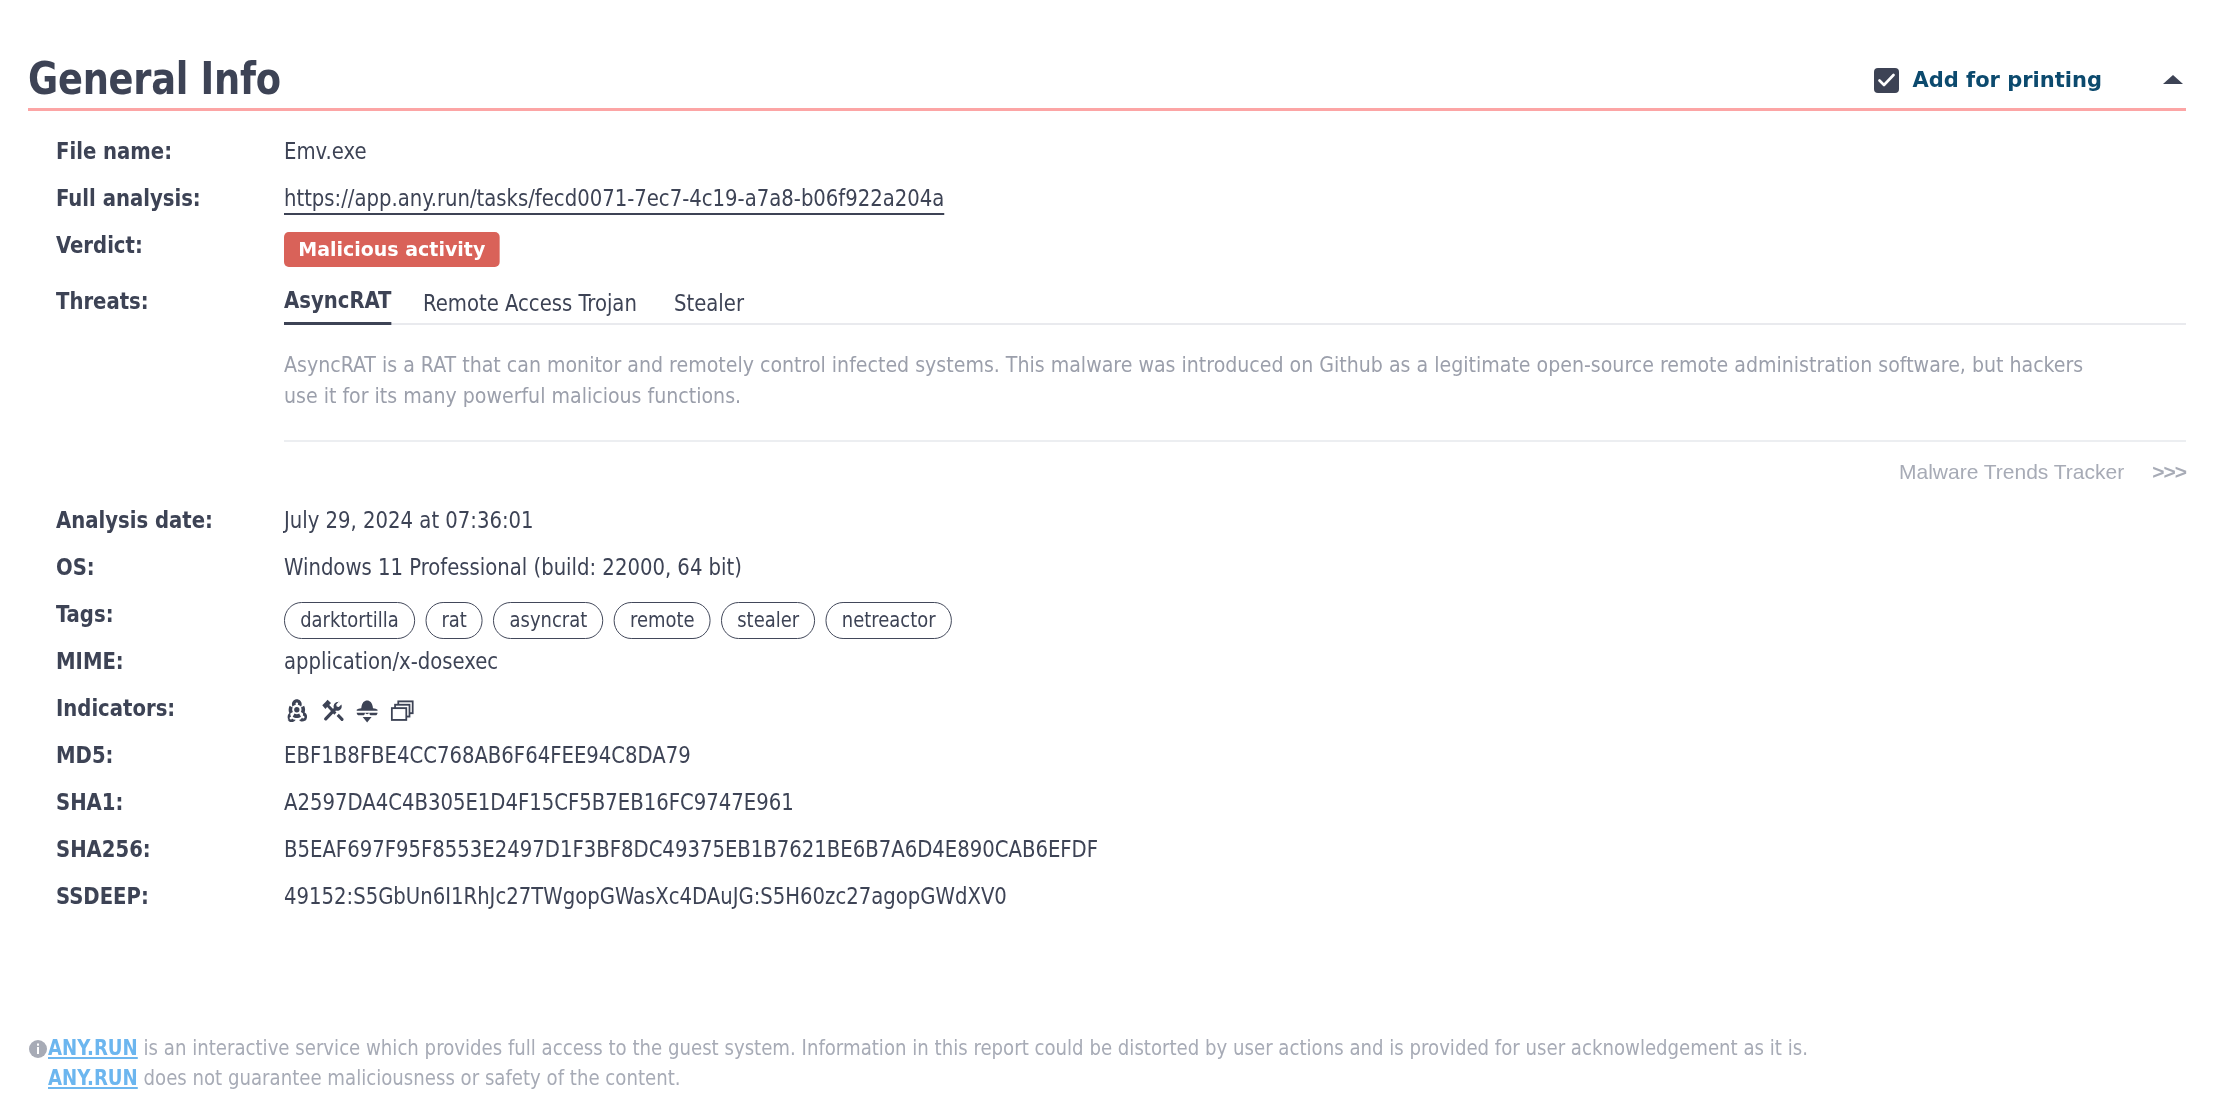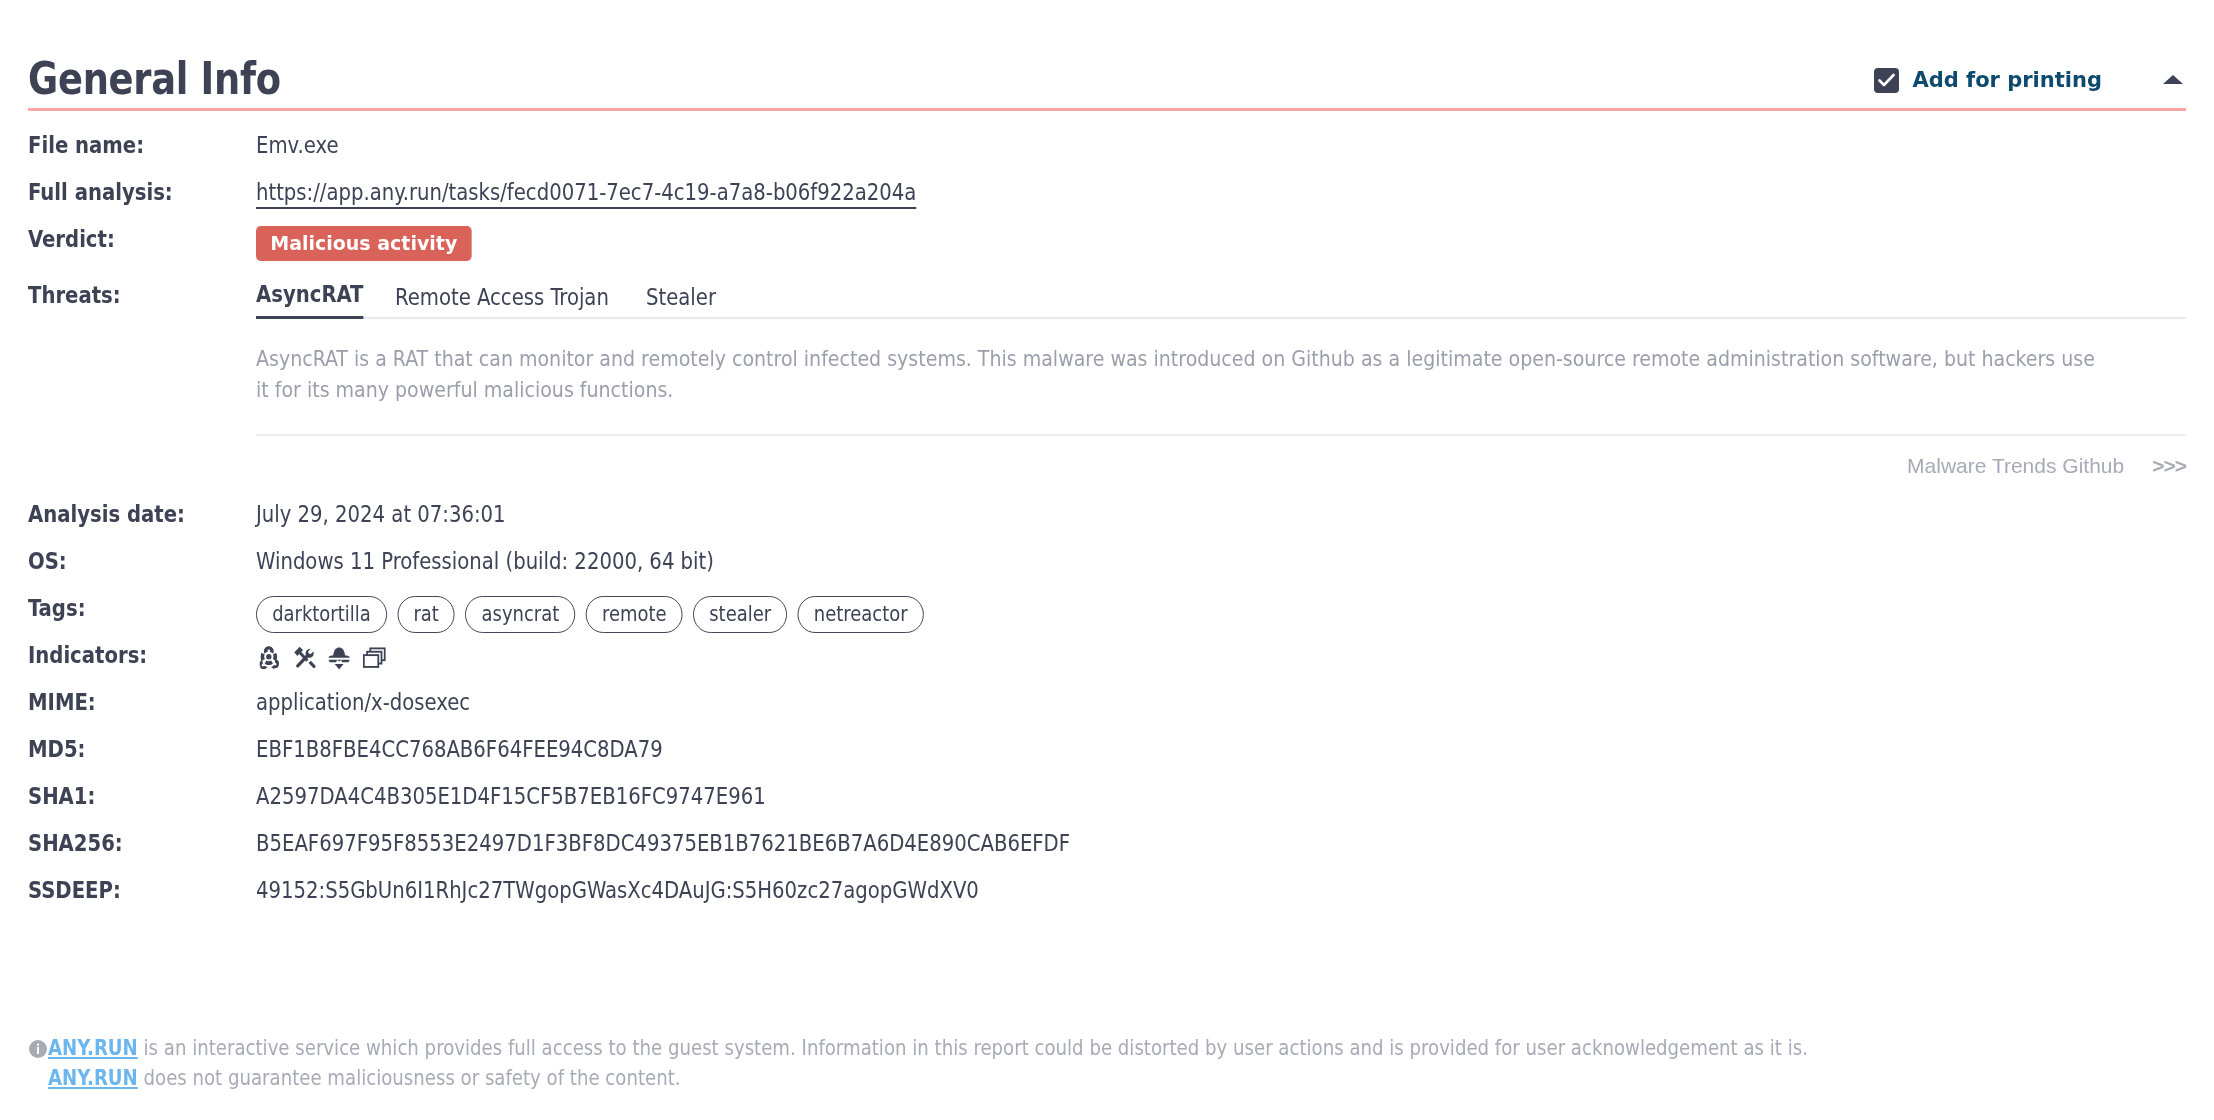--- a/index.html
+++ b/index.html
@@ -70,21 +70,21 @@
   .collapse-chevron {
     width: 26px;
     height: 26px;
     display: flex;
     align-items: center;
     justify-content: center;
     cursor: pointer;
   }
 
   
-  .rows { padding-top: 16px; }
+  .rows { padding-top: 22px; margin-left: 28px; }
 
   .row {
     display: flex;
     align-items: flex-start;
     min-height: 47px;
   }
   .row-label {
     width: 228px;
     flex: none;
     font-family: "DejaVu Sans Condensed", "Liberation Sans Narrow", "Liberation Sans", sans-serif;
@@ -278,21 +278,21 @@
     <div class="row threats-row">
       <div class="row-label">Threats:</div>
       <div class="threats-body">
         <div class="threat-tabs">
           <span class="threat-tab active">AsyncRAT</span>
           <span class="threat-tab">Remote Access Trojan</span>
           <span class="threat-tab">Stealer</span>
         </div>
         <div class="threat-desc">AsyncRAT is a RAT that can monitor and remotely control infected systems. This malware was introduced on Github as a legitimate open-source remote administration software, but hackers use it for its many powerful malicious functions.</div>
         <div class="trends-bar">
-          <span class="trends-link">Malware Trends Github</span>
+          <span class="trends-link">Malware Trends Tracker</span>
           <span class="trends-arrows">&gt;&gt;&gt;</span>
         </div>
       </div>
     </div>
 
     <div class="gap-after-threats"></div>
 
     <div class="row">
       <div class="row-label">Analysis date:</div>
       <div class="row-value">July 29, 2024 at 07:36:01</div>
@@ -308,20 +308,25 @@
       <div class="row-value">
         <div class="tags">
           <span class="tag">darktortilla</span>
           <span class="tag">rat</span>
           <span class="tag">asyncrat</span>
           <span class="tag">remote</span>
           <span class="tag">stealer</span>
           <span class="tag">netreactor</span>
         </div>
       </div>
+    </div>
+
+    <div class="row">
+      <div class="row-label">MIME:</div>
+      <div class="row-value">application/x-dosexec</div>
     </div>
 
     <div class="row">
       <div class="row-label">Indicators:</div>
       <div class="row-value">
         <div class="indicators">
 
           <svg class="indicator-icon" width="27" height="27" viewBox="0 0 32 32">
             <g fill="#3d4355">
               <circle cx="16" cy="14" r="3.3"></circle>
@@ -357,25 +362,20 @@
               <rect x="11" y="4" width="18" height="14"></rect>
               <rect x="7" y="8" width="18" height="14" fill="#ffffff"></rect>
               <rect x="3" y="12" width="18" height="14" fill="#ffffff"></rect>
             </g>
           </svg>
 
         </div>
       </div>
     </div>
 
-    <div class="row">
-      <div class="row-label">MIME:</div>
-      <div class="row-value">application/x-dosexec</div>
-    </div>
-
 
     <div class="row">
       <div class="row-label">MD5:</div>
       <div class="row-value">EBF1B8FBE4CC768AB6F64FEE94C8DA79</div>
     </div>
 
     <div class="row">
       <div class="row-label">SHA1:</div>
       <div class="row-value">A2597DA4C4B305E1D4F15CF5B7EB16FC9747E961</div>
     </div>

